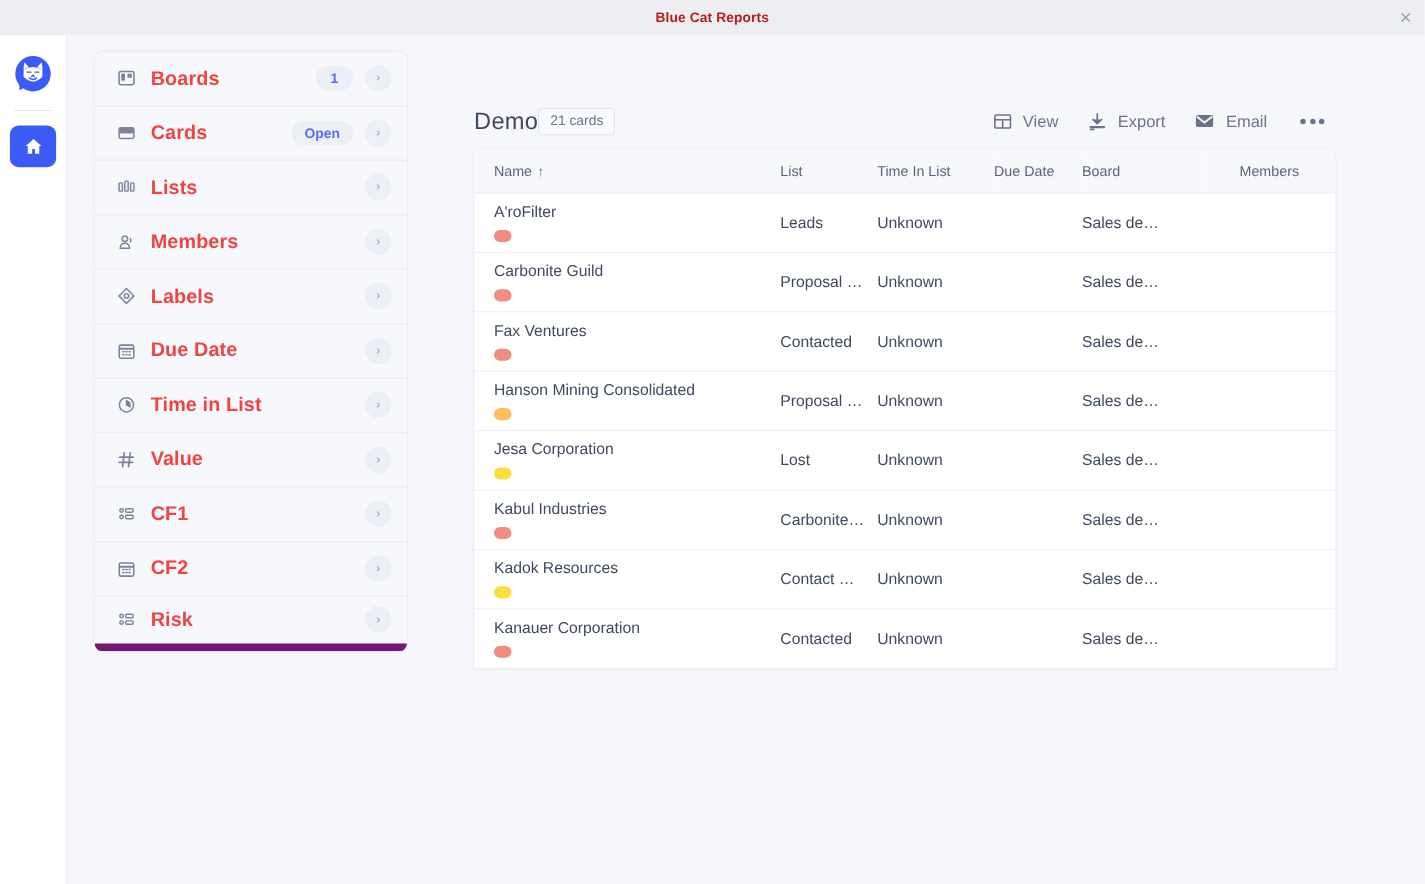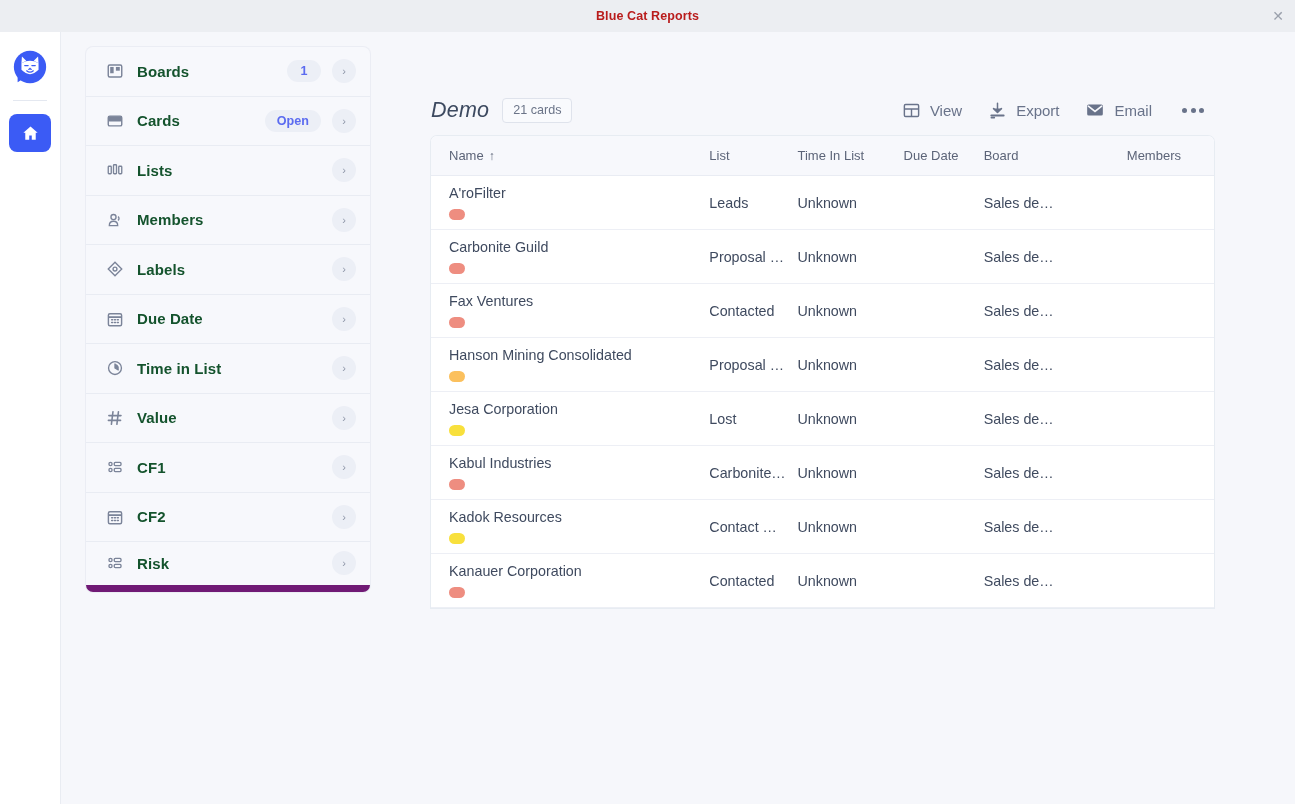--- a/index.html
+++ b/index.html
@@ -71,21 +71,21 @@
   }
   .side-item:last-child { border-bottom: 7px solid #701a75; }
   .side-icon {
     width: 19px; height: 19px; flex: 0 0 19px;
     margin-right: 13px;
     display: flex; align-items: center; justify-content: center;
     color: #7b8499;
   }
   .side-label {
     flex: 1 1 auto;
-    font-size: 15px; color: #14532d; font-weight: bold;
+    font-size: 18px; color: #ef4444; font-weight: bold;
     letter-spacing: .1px;
   }
   .side-badge {
     background: #eceff6; border-radius: 11px;
     height: 22px; min-width: 34px; padding: 0 12px;
     display: flex; align-items: center; justify-content: center;
     font-size: 12.6px; color: #5b6bf0; font-weight: bold;
     margin-right: 11px;
   }
   .side-chev {
@@ -97,24 +97,23 @@
   }
 
   
   .main { flex: 1 1 auto; padding: 0 0 0 0; position: relative; }
   .main-head {
     display: flex; align-items: center;
     padding: 52px 87px 0 36px;
     height: 104px;
   }
   .page-title {
-    font-size: 21.5px; color: #3d4a60; letter-spacing: .2px; font-style: italic;
+    font-size: 21.5px; color: #3d4a60; letter-spacing: .2px;
   }
   .cards-badge {
-    margin-left: 13px;
     border: 1px solid #dfe3ec; border-radius: 4px;
     padding: 4px 10px 5px;
     font-size: 12.6px; color: #6b7488; background: #f9fafd;
   }
   .head-actions { margin-left: auto; display: flex; align-items: center; gap: 26px; }
   .action {
     display: flex; align-items: center; gap: 9px;
     color: #69738a; font-size: 15px; cursor: pointer;
   }
   .action svg { display: block; }

